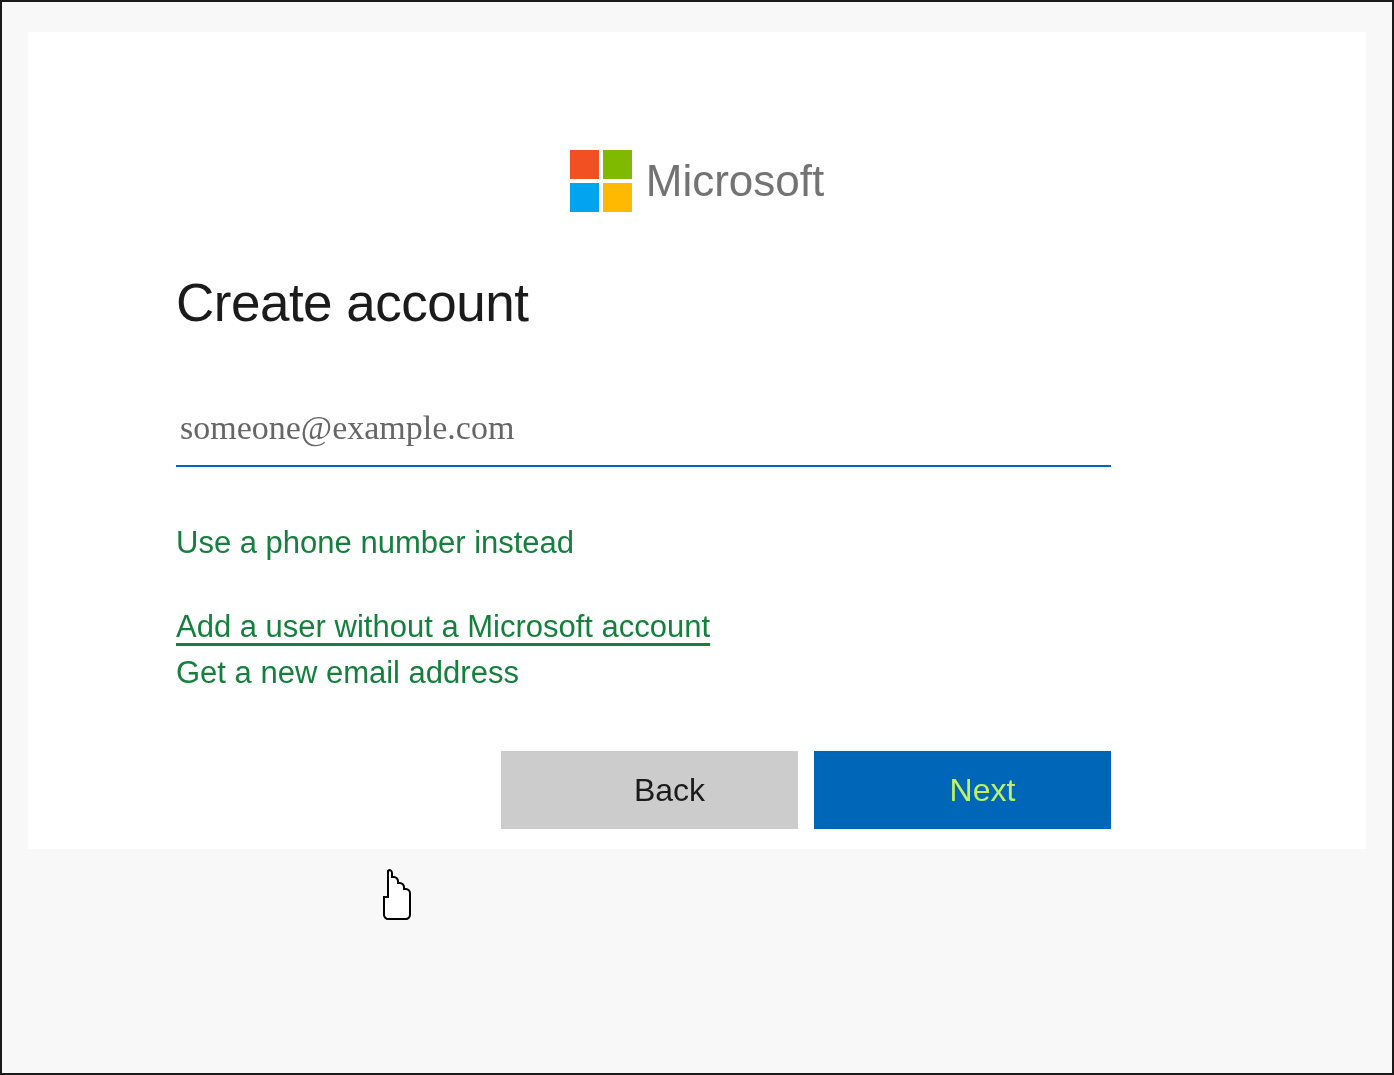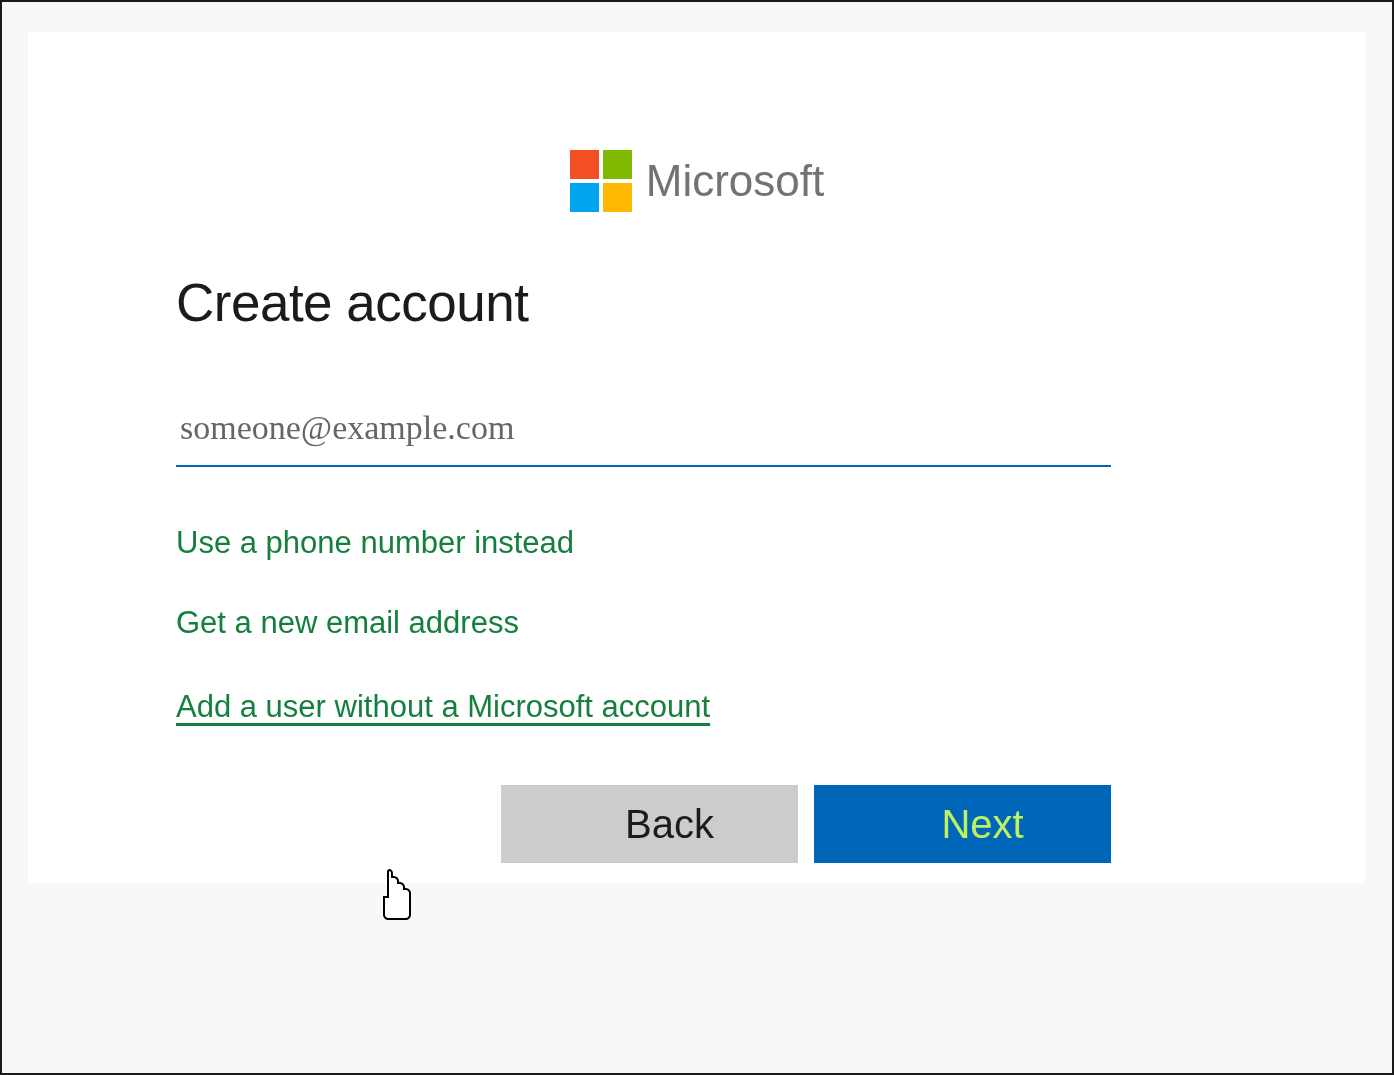--- a/index.html
+++ b/index.html
@@ -100,21 +100,21 @@
       display: flex;
       gap: 16px;
       justify-content: flex-end;
       margin-top: 60px;
       width: 935px;
     }
     .btn {
       width: 297px;
       height: 78px;
       border: none;
-      font-size: 40px;
+      font-size: 32px;
       font-family: inherit;
       cursor: pointer;
       padding-left: 40px;
     }
     .btn-secondary {
       background: #cccccc;
       color: #1b1b1b;
     }
     .btn-primary {
       background: #0067b8;
@@ -135,23 +135,23 @@
     </div>
     <span class="brand-name">Microsoft</span>
   </div>
 
   <h1 class="heading">Create account</h1>
 
   <input type="text" class="email-field" placeholder="someone@example.com" style="">
 
   <a class="link">Use a phone number instead</a>
 
+  <a class="link underlined">Add a user without a Microsoft account</a>
+
   <a class="link">Get a new email address</a>
-
-  <a class="link underlined">Add a user without a Microsoft account</a>
 
   <div class="cursor-overlay">
     <svg width="46" height="54" viewBox="0 0 46 54">
       <path d="M14 4 L14 30 L10 30 L10 48 C10 50 12 52 14 52 L32 52 C34 52 36 50 36 48 L36 26 C36 24 34 22 32 22 L30 22 L30 20 C30 18 28 16 26 16 L24 16 L24 14 C24 12 22 10 20 10 L18 10 L18 6 C18 4 16 2 14 4 Z" fill="#ffffff" stroke="#000000" stroke-width="2"></path>
     </svg>
   </div>
 
   <div class="buttons">
     <button class="btn btn-secondary">Back</button>
     <button class="btn btn-primary">Next</button>

